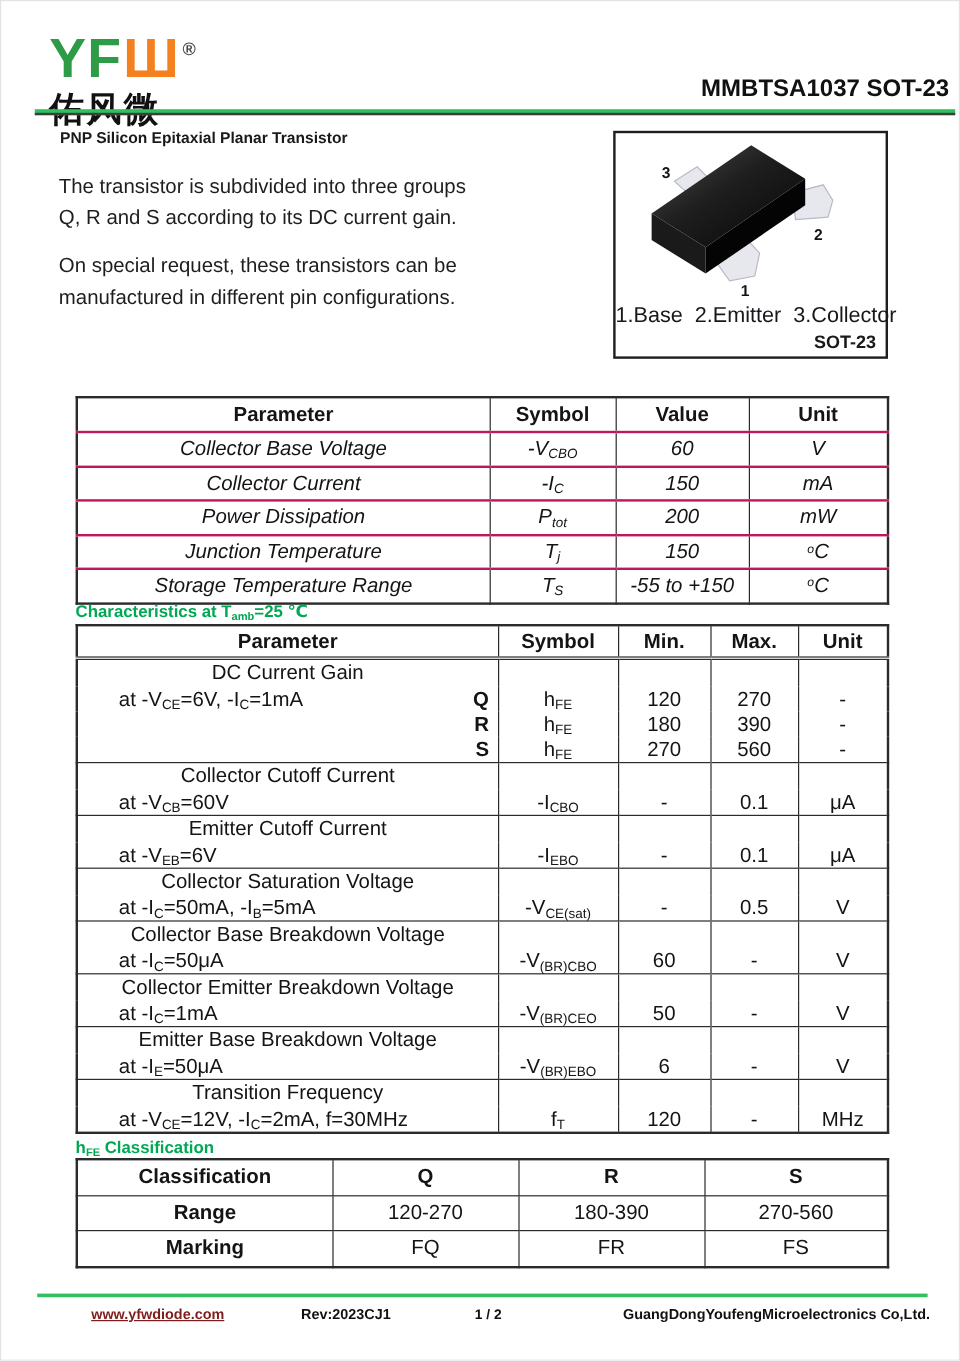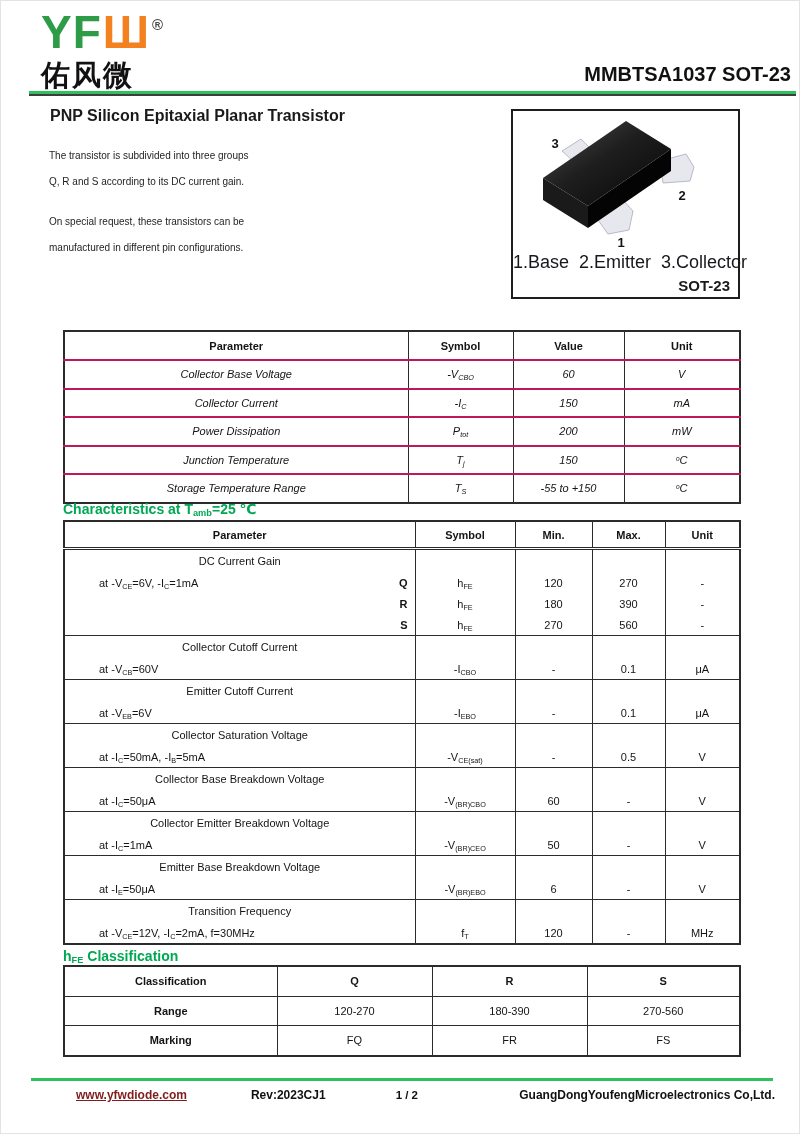--- a/index.html
+++ b/index.html
@@ -6,53 +6,53 @@
   .page {
     position:relative; width:800px; height:1134px; background:#ffffff;
     font-family:"Liberation Sans","DejaVu Sans",sans-serif; color:#1a1a1a;
     overflow:hidden; box-sizing:border-box; border:1px solid #e3e3e3;
   }
   sub { font-size:0.66em; line-height:0; vertical-align:-0.25em; }
   sup { font-size:0.6em; line-height:0; vertical-align:0.45em; }
 
   
   .logo { position:absolute; left:40px; top:8px; }
-  .logo-latin { font-size:46px; font-weight:bold; line-height:1.0; letter-spacing:1px; }
+  .logo-latin { font-size:46px; font-weight:bold; line-height:1.0; letter-spacing:1px;margin-top:16px; }
   .logo-yf { color:#2E9B47; }
   .logo-w  { color:#F48120; margin-left:1px; }
   .logo-reg { font-size:15px; color:#4a4a4a; vertical-align:18px; margin-left:2px; font-weight:bold; }
   .logo-cn { font-size:29px; font-weight:bold; letter-spacing:2px; margin-top:1px; color:#111; }
   .doc-title { position:absolute; right:8px; top:62px; font-size:20px; font-weight:bold; color:#111; }
   .rule-head { position:absolute; top:90px; left:28px; width:767px; height:3px;
                background:#2EC15E; border-bottom:2px solid #3d3d3d; }
 
   
-  .intro-heading { position:absolute; left:49px; top:106px; font-size:16px; font-weight:bold; }
-  .intro-p { position:absolute; left:48px; font-size:10px; line-height:26px; color:#1e1e1e; }
+  .intro-heading { position:absolute; left:49px; top:106px; font-size:13px; font-weight:bold; }
+  .intro-p { position:absolute; left:48px; font-size:17px; line-height:26px; color:#1e1e1e; }
   .intro-p1 { top:142px; }
   .intro-p2 { top:208px; }
 
   
   .pkg-box { position:absolute; left:510px; top:108px; width:229px; height:190px;
              border:2px solid #1d1d1d; box-sizing:border-box; background:#fff; }
   .pkg-svg { display:block; width:225px; height:140px; }
   .pkg-caption { position:absolute; left:0; right:0; top:141px; text-align:center;
                  font-size:18px; white-space:pre; color:#17171c; }
   .pkg-name { position:absolute; right:8px; bottom:3px; font-size:15px; font-weight:bold; }
   .pin-num { font:bold 13px "Liberation Sans","DejaVu Sans",sans-serif; fill:#121212; }
 
   
   .sec-heading { position:absolute; left:62px; font-size:14px; font-weight:bold; color:#00A853; }
   .h-amr { top:309px; }
   .h-char { top:500px; }
   .h-hfe { top:947px; }
 
   
   .tbl { position:absolute; left:62px; border-collapse:collapse; table-layout:fixed;
-         font-size:11px; color:#141414; border:2px solid #2b2b2b; }
+         font-size:17px; color:#141414; border:2px solid #2b2b2b; }
   .tbl th, .tbl td { border-left:1px solid #2b2b2b; border-right:1px solid #2b2b2b;
                      padding:0; text-align:center; vertical-align:middle; }
   .tbl th { font-weight:bold; }
   .pl { text-align:left; padding-left:16px; }
 
   .amr { top:329px; width:676px; }
   .amr thead th { height:27px; border-bottom:1px solid #2b2b2b; }
   .amr tbody td { height:26.5px; border-top:2px solid #be185d;font-style:italic; }
 
   .char { top:519px; width:676px; }

